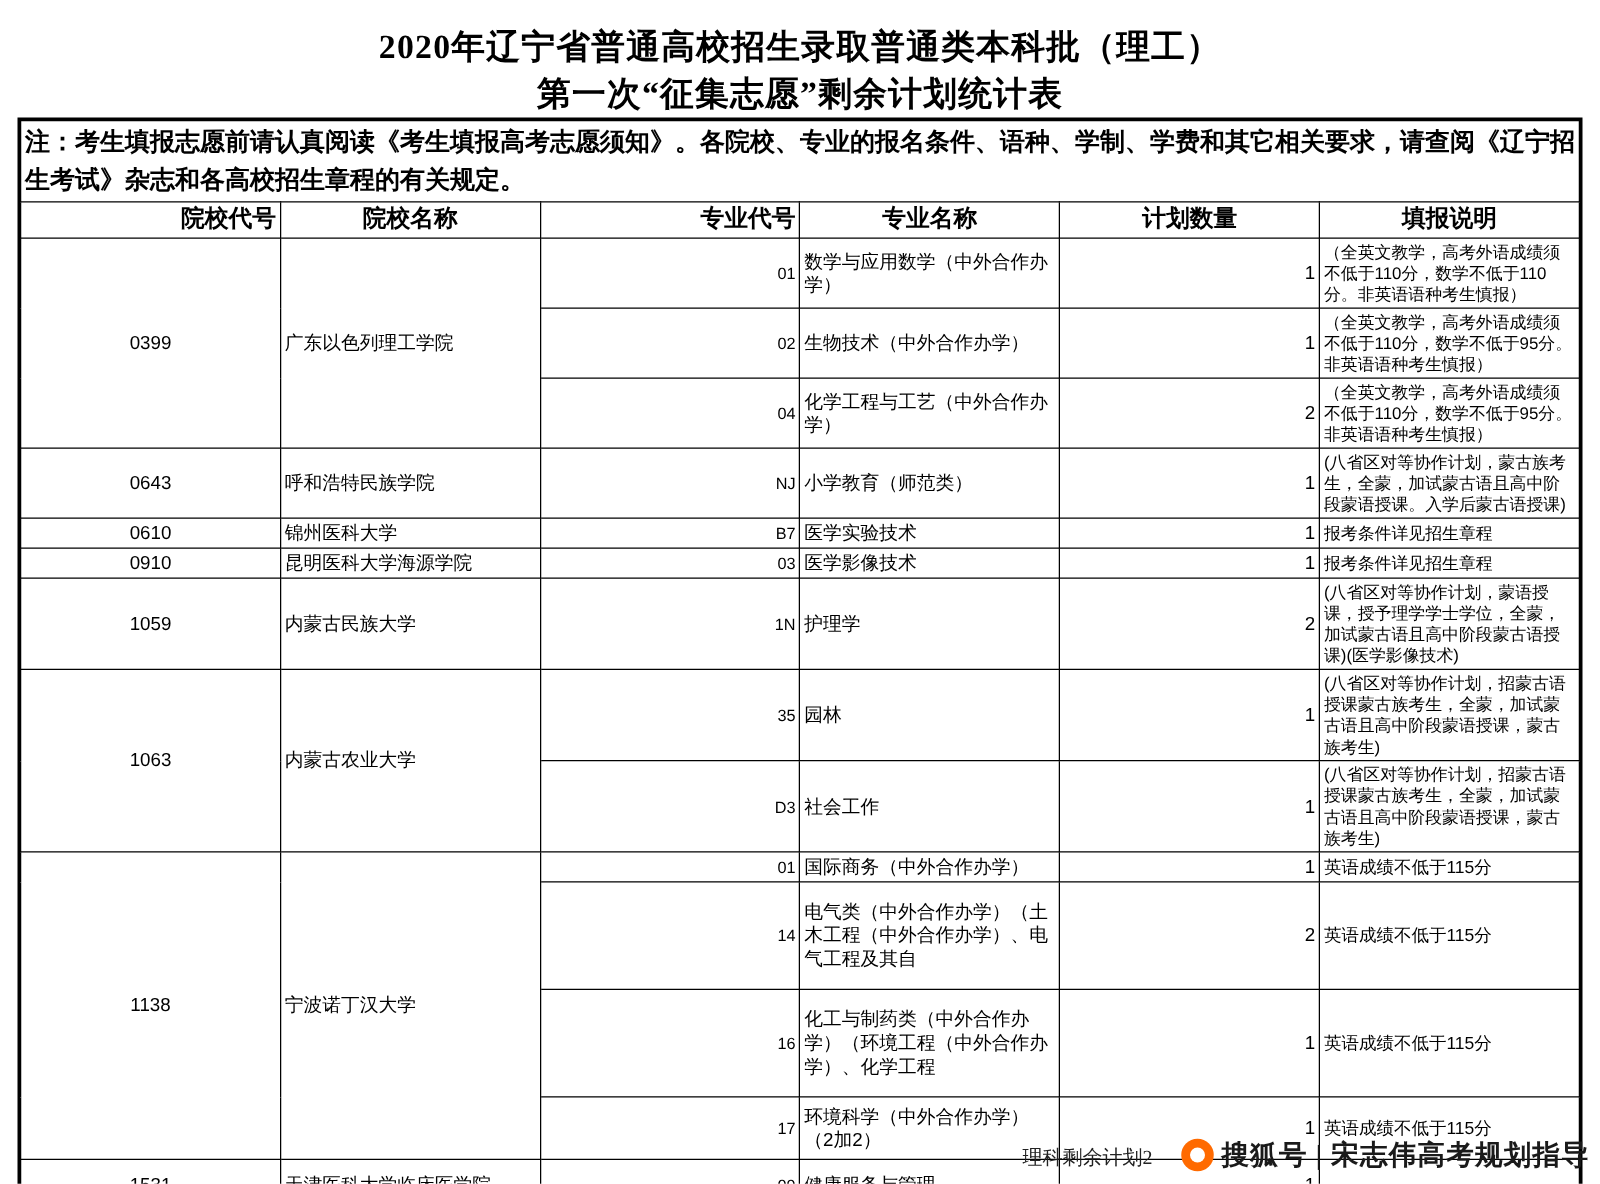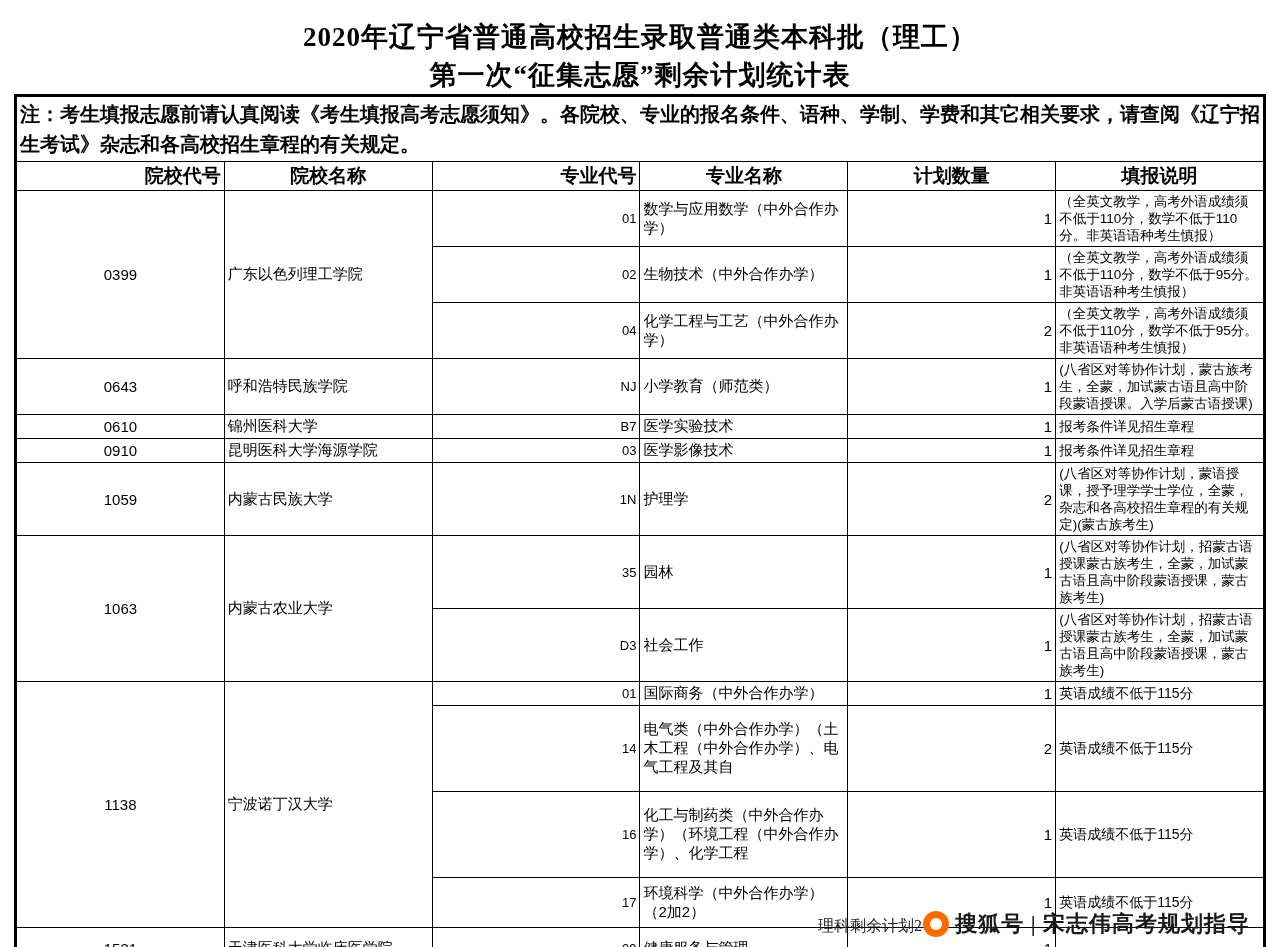--- a/index.html
+++ b/index.html
@@ -87,21 +87,21 @@
   .footer-label {
     position: absolute;
     left: 818px;
     bottom: 4px;
     font-size: 16px;
     color: #222;
     font-family: "Liberation Serif", "DejaVu Serif", serif;
   }
   .watermark {
     position: absolute;
-    right: 30px;
+    right: 8px;
     bottom: 2px;
     display: flex;
     align-items: center;
     gap: 6px;
   }
   .wm-logo {
     width: 26px;
     height: 26px;
     border-radius: 50%;
     background: #ff6a00;
@@ -198,21 +198,21 @@
           <td class="c-count">1</td>
           <td class="c-desc desc-small">报考条件详见招生章程</td>
         </tr>
 
         <tr>
           <td class="c-code">1059</td>
           <td class="c-school">内蒙古民族大学</td>
           <td class="c-major-code">1N</td>
           <td class="c-major">护理学</td>
           <td class="c-count">2</td>
-          <td class="c-desc desc-small">(八省区对等协作计划，蒙语授课，授予理学学士学位，全蒙，杂志和各高校招生章程的有关规定)(蒙古族考生)</td>
+          <td class="c-desc desc-small">(八省区对等协作计划，蒙语授课，授予理学学士学位，全蒙，加试蒙古语且高中阶段蒙古语授课)(医学影像技术)</td>
         </tr>
 
         <tr>
           <td class="c-code" rowspan="2">1063</td>
           <td class="c-school" rowspan="2">内蒙古农业大学</td>
           <td class="c-major-code">35</td>
           <td class="c-major">园林</td>
           <td class="c-count">1</td>
           <td class="c-desc desc-small">(八省区对等协作计划，招蒙古语授课蒙古族考生，全蒙，加试蒙古语且高中阶段蒙语授课，蒙古族考生)</td>
         </tr>

